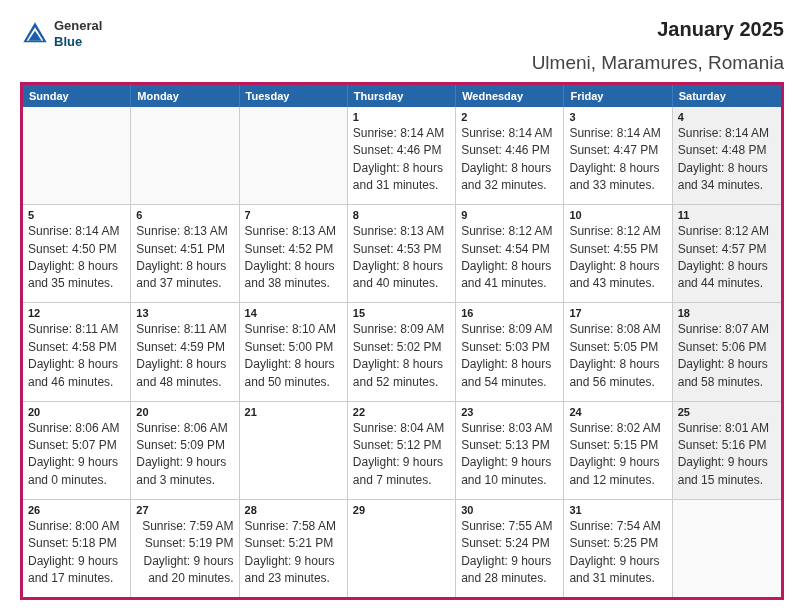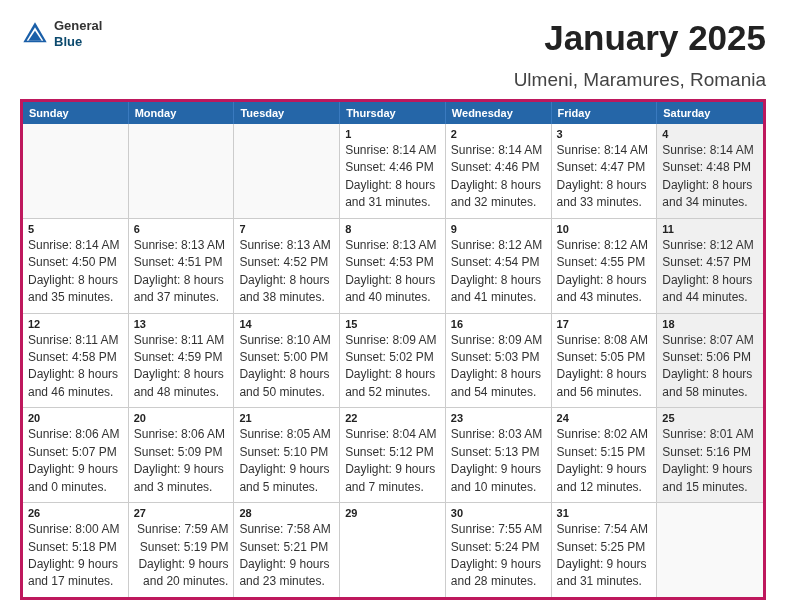--- a/index.html
+++ b/index.html
@@ -6,21 +6,21 @@
     body {
       width: 792px;
       height: 612px;
       font-family: Arial, sans-serif;
       background: #fff;
       overflow: hidden;
     }
     .page {
       width: 792px;
       height: 612px;
-      padding: 18px 26px 12px 20px;
+      padding: 18px 8px 12px 20px;
       display: flex;
       flex-direction: column;
     }
     .header {
       display: flex;
       justify-content: space-between;
       align-items: flex-start;
       margin-bottom: 8px;
     }
     .logo {
@@ -38,21 +38,21 @@
     .logo-general { color: #333; }
     .logo-blue { color: #0c4a6e; }
     .logo-icon {
       width: 30px;
       height: 30px;
     }
     .title-block {
       text-align: right;
     }
     .main-title {
-      font-size: 35px;
+      font-size: 20px;
       font-weight: bold;
       color: #222;
     }
     .subtitle {
       font-size: 19px;
       color: #444;
       margin-top: 11px;
     }
     .calendar {
       flex: 1;
@@ -269,23 +269,20 @@
 Daylight: 9 hours and 0 minutes.</div>
           </div>
           <div class="cal-cell">
             <span class="day-num">20</span>
             <div class="cell-info" style="white-space: pre-line;">Sunrise: 8:06 AM
 Sunset: 5:09 PM
 Daylight: 9 hours and 3 minutes.</div>
           </div>
           <div class="cal-cell">
             <span class="day-num">21</span>
-            <div class="cell-info" style="white-space: pre-line;">Sunrise: 8:05 AM
-Sunset: 5:10 PM
-Daylight: 9 hours and 5 minutes.</div>
           </div>
           <div class="cal-cell">
             <span class="day-num">22</span>
             <div class="cell-info" style="white-space: pre-line;">Sunrise: 8:04 AM
 Sunset: 5:12 PM
 Daylight: 9 hours and 7 minutes.</div>
           </div>
           <div class="cal-cell">
             <span class="day-num">23</span>
             <div class="cell-info" style="white-space: pre-line;">Sunrise: 8:03 AM

